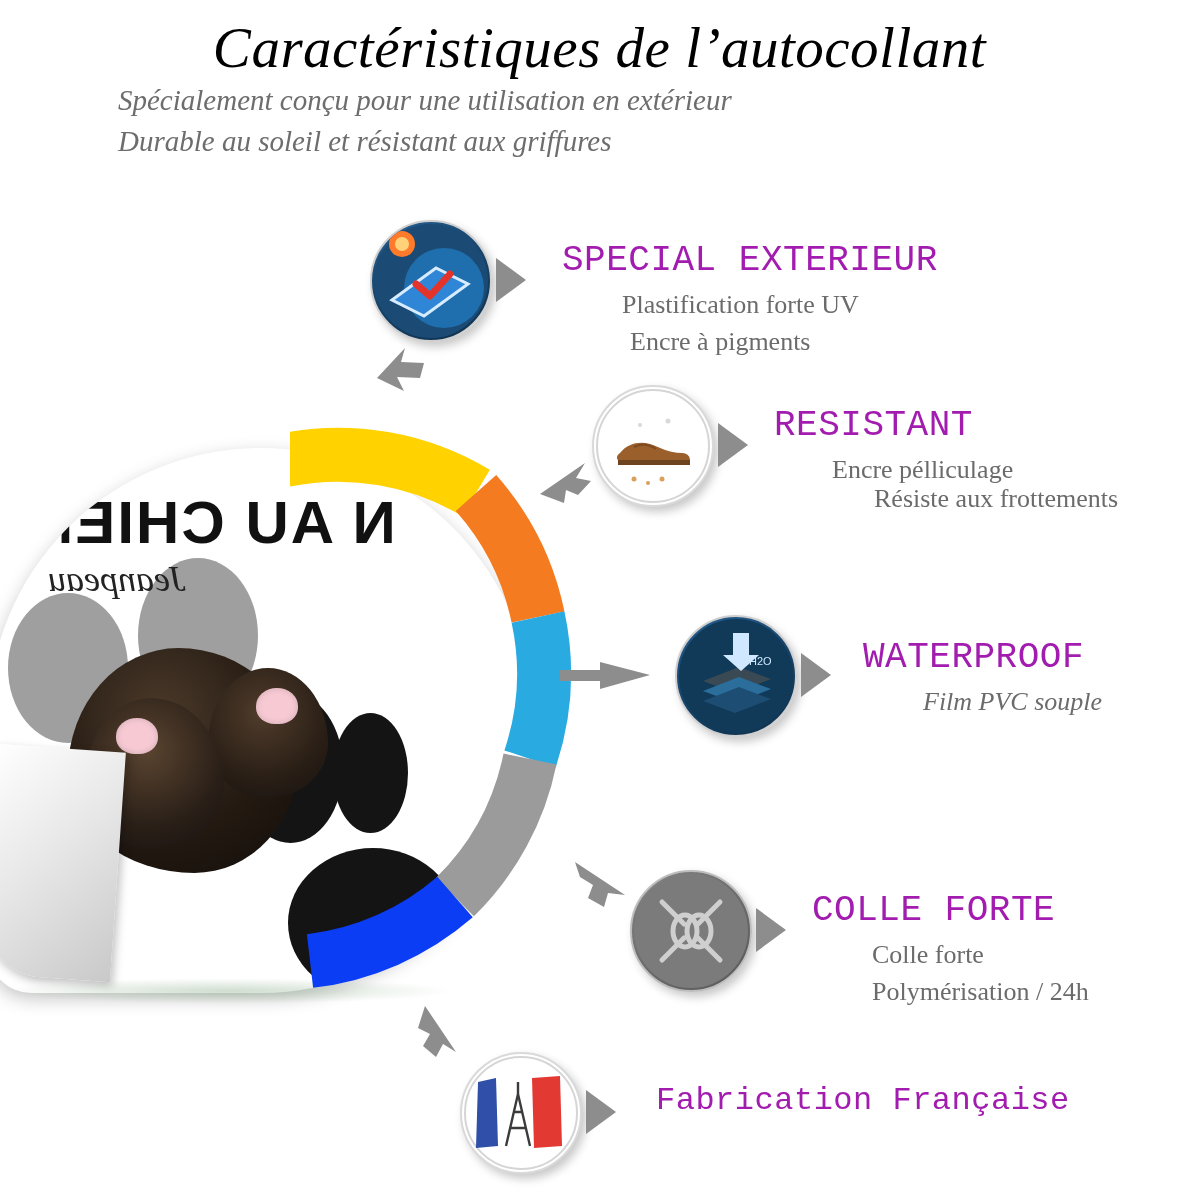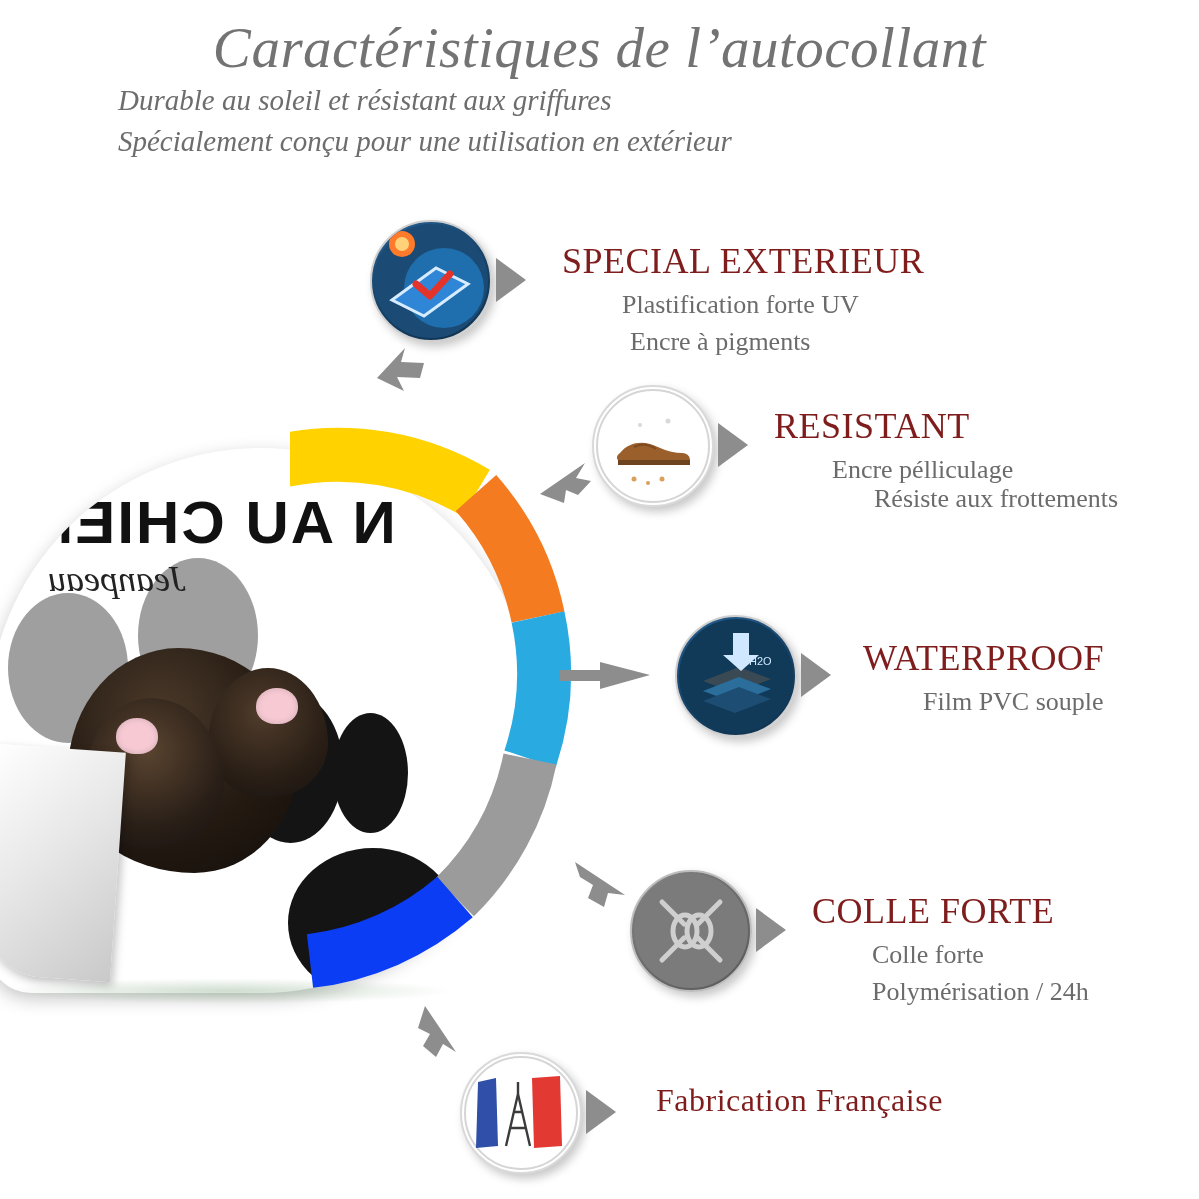--- a/index.html
+++ b/index.html
@@ -19,21 +19,21 @@
   
   #header {
     position: absolute;
     left: 0; top: 0;
     width: 1199px;
   }
   #title {
     font-family: "Liberation Serif", serif;
     font-style: italic;
     font-size: 57px;
-    color: #737373;
+    color: #000000;
     text-align: center;
     letter-spacing: 0.5px;
     margin: 16px 0 0 0;
     line-height: 1.12;
   }
   .subtitle {
     font-family: "Liberation Serif", serif;
     font-style: italic;
     font-size: 29px;
     color: #6d6d6d;
@@ -167,23 +167,23 @@
   }
   .badge.dark {
     background: radial-gradient(circle at 35% 30%, #8c8c8c 0%, #6b6b6b 60%, #4f4f4f 100%);
     border: 2px solid #bdbdbd;
   }
   .badge.blue {
     background: radial-gradient(circle at 40% 30%, #2d6fa8 0%, #123b5e 70%, #0b2434 100%);
     border: 2px solid #cfcfcf;
   }
   .feat-title {
-    font-family: Liberation Serif, serif;
+    font-family: Liberation Mono, monospace;
     font-size: 36px;
-    color: #7f1d1d;
+    color: #a21caf;
     letter-spacing: 0.5px;
     white-space: nowrap;
   }
   .feat-line {
     font-family: "Liberation Serif", serif;
     font-size: 26px;
     color: #6b6b6b;
     white-space: nowrap;
   }
   .feat-title.big {
@@ -195,22 +195,22 @@
     border-top: 22px solid transparent;
     border-bottom: 22px solid transparent;
     border-left: 30px solid #8d8d8d;
   }
 </style>
 </head>
 <body>
 
 <div id="header">
   <div id="title">Caractéristiques de l’autocollant</div>
+  <div class="subtitle">Spécialement conçu pour une utilisation en extérieur</div>
   <div class="subtitle">Durable au soleil et résistant aux griffures</div>
-  <div class="subtitle">Spécialement conçu pour une utilisation en extérieur</div>
 </div>
 
 <div id="sticker">
   <div class="sticker-body">
 
     <div class="paw-pad" style="left:20px;  top:145px; width:120px; height:150px;"></div>
     <div class="paw-pad" style="left:150px; top:110px; width:120px; height:155px;"></div>
     <div class="paw-dark" style="left:250px; top:245px; width:105px; height:150px;"></div>
     <div class="paw-dark" style="left:345px; top:265px; width:75px;  height:120px;"></div>
     <div class="paw-dark" style="left:300px; top:400px; width:170px; height:150px;"></div>
@@ -304,21 +304,21 @@
         <path d="M26,64 L62,50 L94,62 L58,76 Z" fill="#3a4a55"></path>
         <path d="M26,74 L62,60 L94,72 L58,86 Z" fill="#2b6e9c"></path>
         <path d="M26,84 L62,70 L94,82 L58,96 Z" fill="#1d4d72"></path>
       </g>
       <path d="M56,16 L72,16 L72,38 L82,38 L64,54 L46,38 L56,38 Z" fill="#cfe8ff"></path>
       <text x="72" y="48" font-family="Liberation Sans, sans-serif" font-size="11" fill="#cfe8ff">H2O</text>
     </svg>
   </div>
   <div class="arrow-head" style="left:126px; top:38px;"></div>
   <div class="feat-title" style="position:absolute; left:188px; top:22px;">WATERPROOF</div>
-  <div class="feat-line" style="position:absolute; left:248px; top:72px;">Film PVC souple</div>
+  <div class="feat-line" style="position:absolute; left:248px; top:72px;font-style:italic;">Film PVC souple</div>
 </div>
 
 <div class="feature" style="left:630px; top:870px;">
   <div class="badge dark" style="left:0; top:0;">
     <svg width="118" height="118" viewBox="0 0 118 118">
       <circle cx="59" cy="59" r="57" fill="#7b7b7b"></circle>
       <g fill="none" stroke="#cfcfcf" stroke-width="5" stroke-linecap="round">
         <path d="M30,30 L52,52"></path>
         <path d="M88,88 L66,66"></path>
         <path d="M30,88 L52,66"></path>

